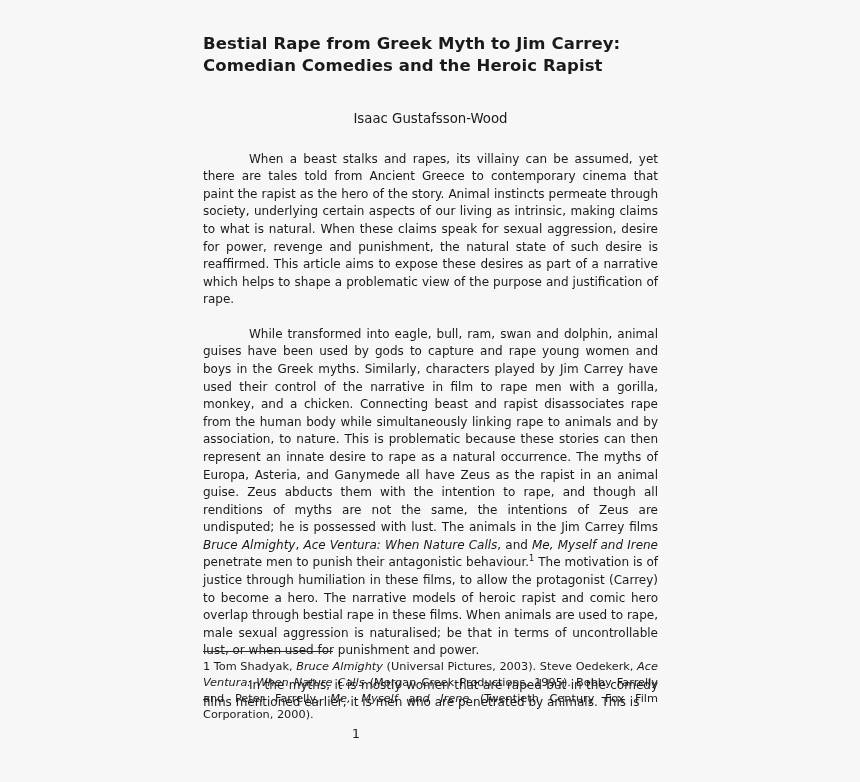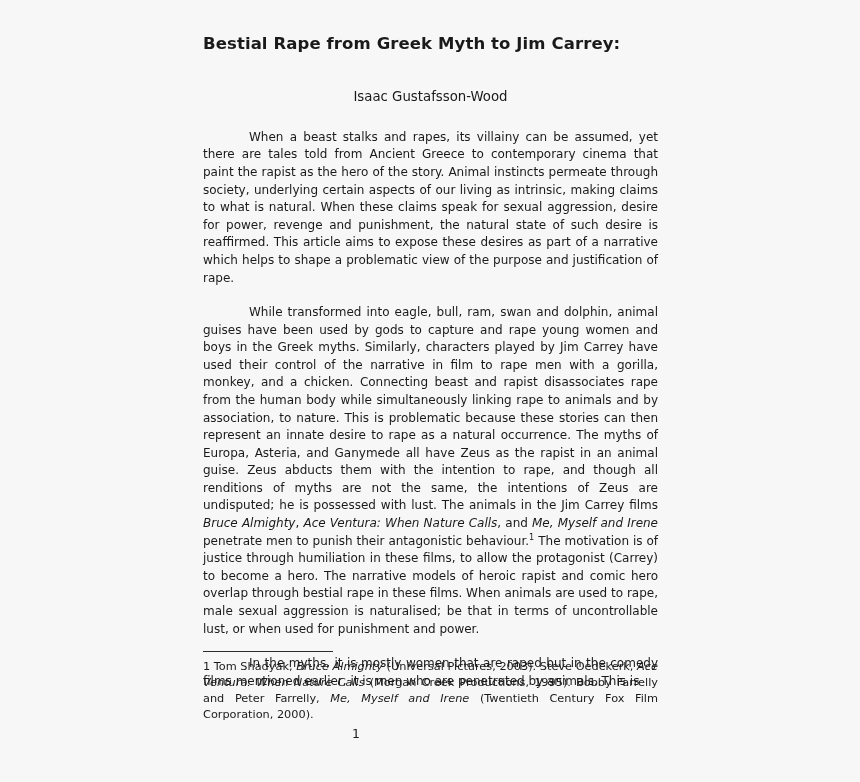--- a/index.html
+++ b/index.html
@@ -109,20 +109,21 @@
 </style>
 </head>
 <body>
 
 <div class="page">
 
   <div class="content">
 
     <h1 class="title">
       <span class="tline">Bestial Rape from Greek Myth to Jim Carrey:</span>
+      <span class="tline">Comedian Comedies and the Heroic Rapist</span>
     </h1>
 
     <div class="author-block">
       <span class="aline">Isaac Gustafsson-Wood</span>
     </div>
 
     <div class="body-copy">
 
       <p class="para">When a beast stalks and rapes, its villainy can be assumed, yet there are tales told from Ancient Greece to contemporary cinema that paint the rapist as the hero of the story. Animal instincts permeate through society, underlying certain aspects of our living as intrinsic, making claims to what is natural. When these claims speak for sexual aggression, desire for power, revenge and punishment, the natural state of such desire is reaffirmed. This article aims to expose these desires as part of a narrative which helps to shape a problematic view of the purpose and justification of rape.</p>
 

